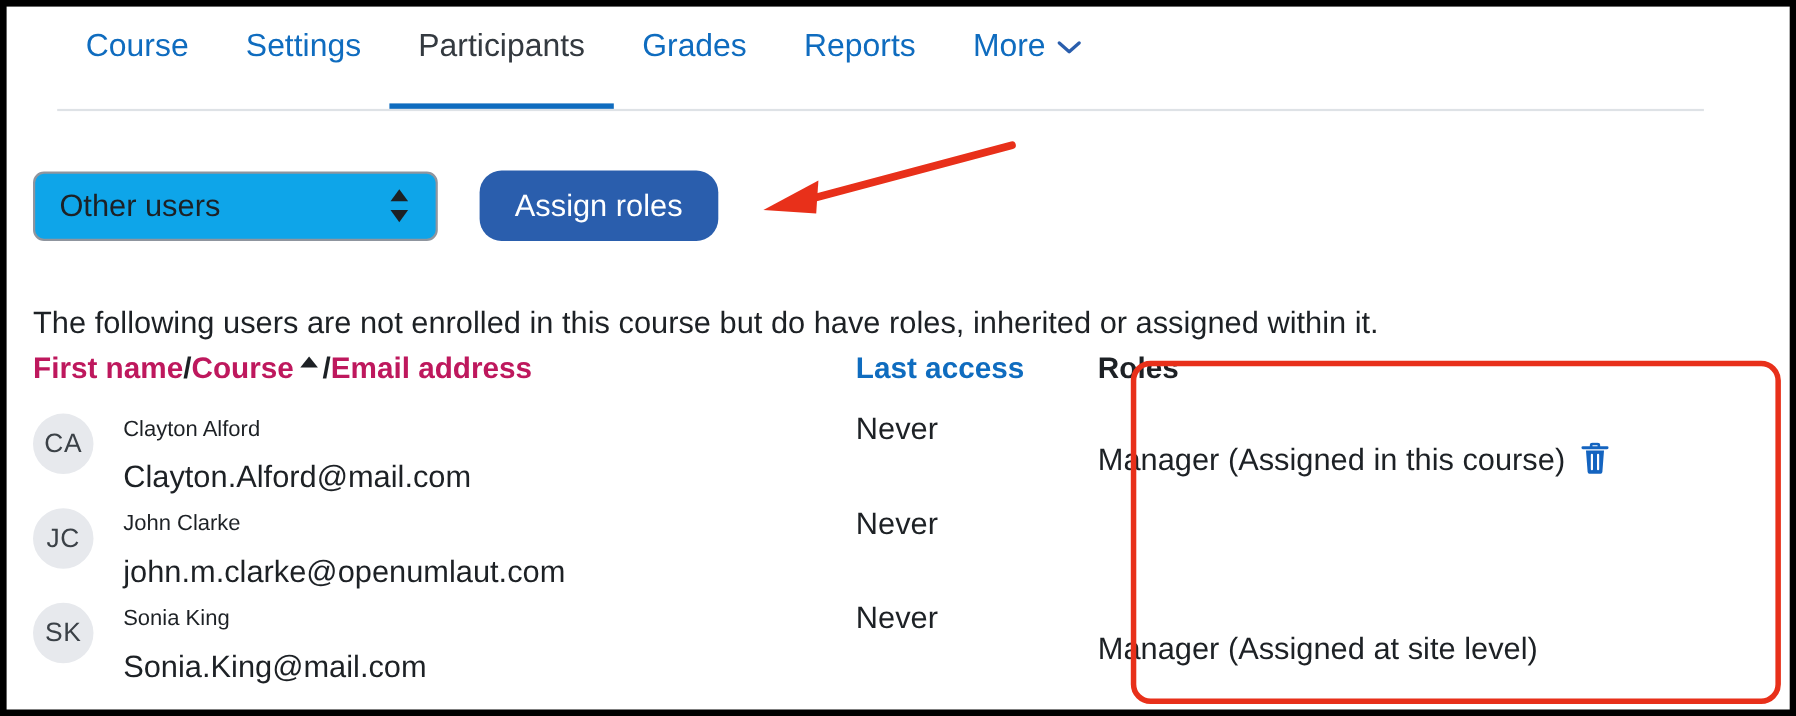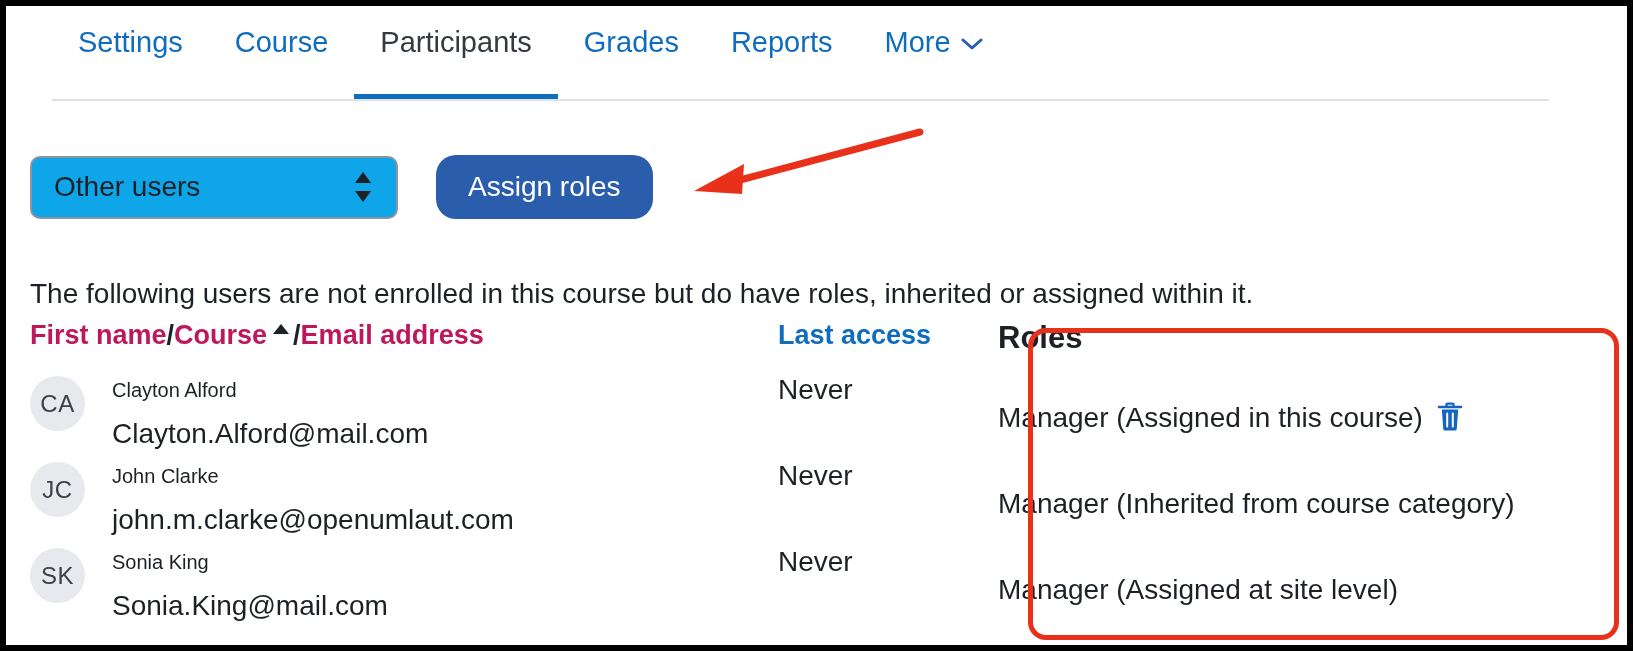--- a/index.html
+++ b/index.html
@@ -188,21 +188,21 @@
     font-size: 27px;
     font-weight: bold;
     color: #0f6cbf;
     white-space: nowrap;
     cursor: pointer;
   }
   .th-roles {
     position: absolute;
     left: 968px;
     top: 0;
-    font-size: 31px;
+    font-size: 27px;
     font-weight: bold;
     color: #1d2125;
     white-space: nowrap;
   }
 
   .rows {
     position: relative;
     margin-top: 4px;
   }
   .row {
@@ -285,25 +285,25 @@
 </style>
 </head>
 <body>
 
 <div id="screen">
 
   <div class="tabbar">
     <div class="tabs">
 
       <div class="tab">
+        <span>Course</span>
+      </div>
+
+      <div class="tab">
         <span>Settings</span>
-      </div>
-
-      <div class="tab">
-        <span>Course</span>
       </div>
 
       <div class="tab active">
         <span>Participants</span>
         <span class="tab-underline"></span>
       </div>
 
       <div class="tab">
         <span>Grades</span>
       </div>
@@ -381,23 +381,20 @@
         </div>
       </div>
 
       <div class="row">
         <div class="avatar">JC</div>
         <div class="person">
           <div class="person-name">John Clarke</div>
           <div class="person-email">john.m.clarke@openumlaut.com</div>
         </div>
         <div class="last-access">Never</div>
-        <div class="roles-cell">
-          <span>Manager (Inherited from course category)</span>
-        </div>
       </div>
 
       <div class="row">
         <div class="avatar">SK</div>
         <div class="person">
           <div class="person-name">Sonia King</div>
           <div class="person-email">Sonia.King@mail.com</div>
         </div>
         <div class="last-access">Never</div>
         <div class="roles-cell">

